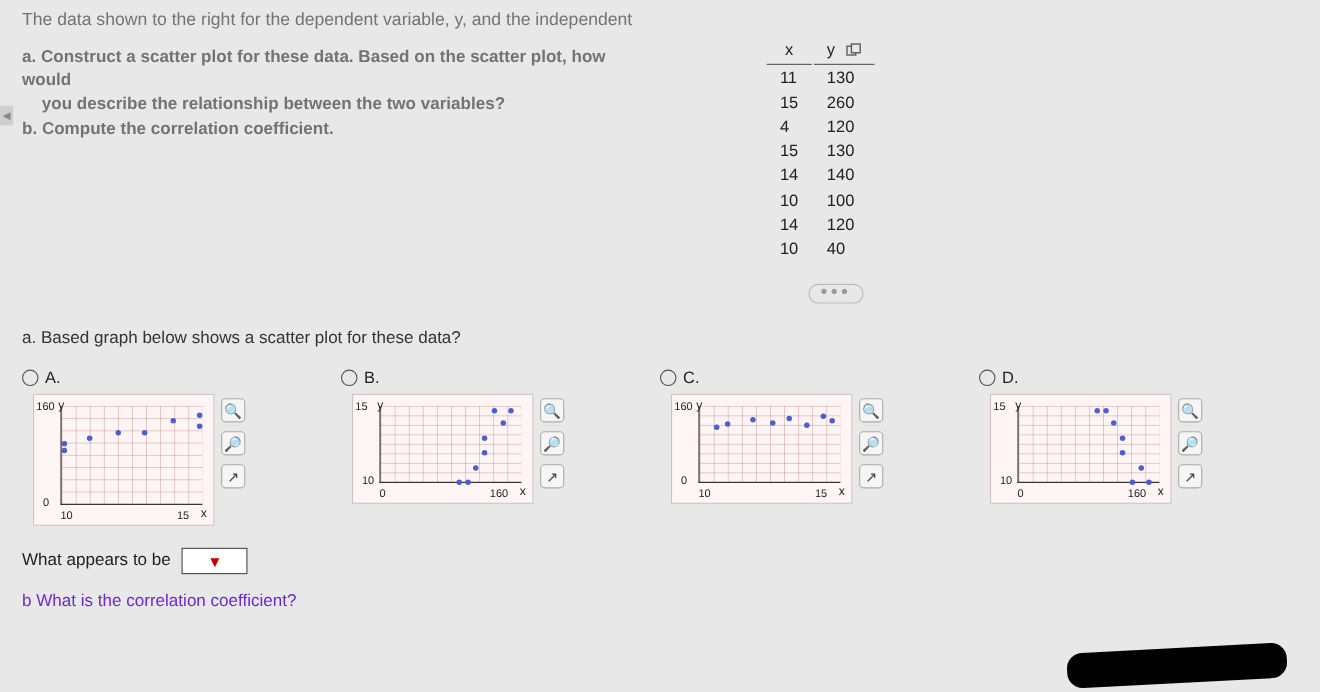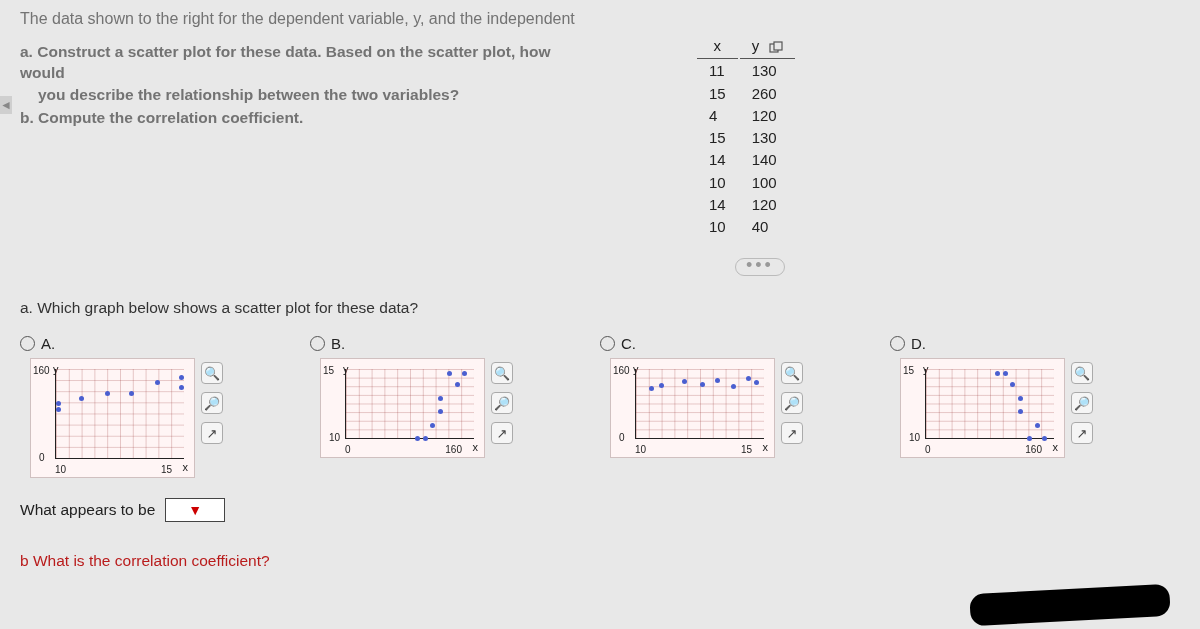--- a/index.html
+++ b/index.html
@@ -163,23 +163,23 @@
     gap: 6px;
     font-size: 14px;
     min-width: 60px;
     height: 24px;
     justify-content: center;
   }
   .select-box .caret {
     color: #c00;
   }
   .cutoff {
-    margin-top: 30px;
+    margin-top: 16px;
     font-size: 15.5px;
-    color: #b91c1c;
+    color: #6d28d9;
   }
   .blackout {
     position:absolute;
     bottom: 8px;
     right: 30px;
     width: 200px;
     height: 32px;
     background: #000;
     border-radius: 14px;
     transform: rotate(-3deg);
@@ -254,21 +254,21 @@
       </tr>
     <tr>
         <td>10</td>
         <td>40</td>
       </tr>
   </tbody>
 </table>
 
 <div class="dots-row">•••</div>
 
-<div class="part-a">a. Which graph below shows a scatter plot for these data?</div>
+<div class="part-a">a. Based graph below shows a scatter plot for these data?</div>
 
 <div class="options">
 
   <div class="option">
     <div class="radio-label">
       <span class="radio"></span>
       <span>A.</span>
     </div>
     <div class="plot-wrap">
       <div class="plot">

